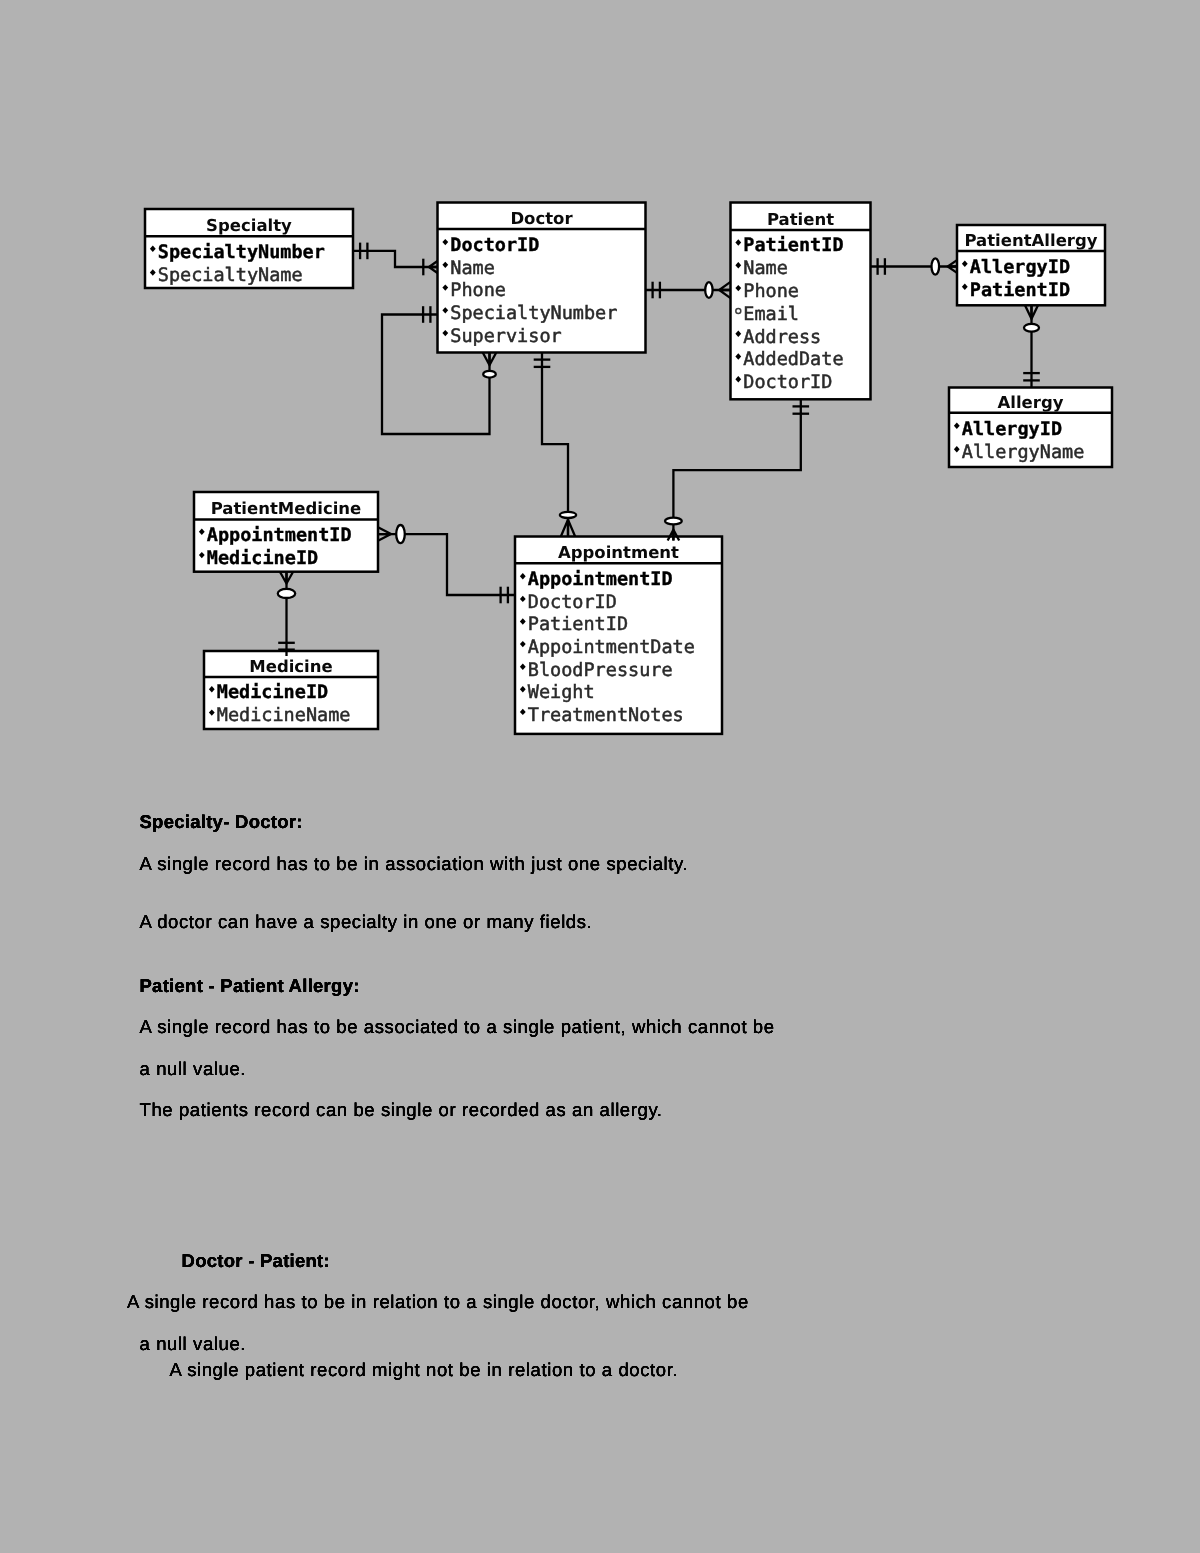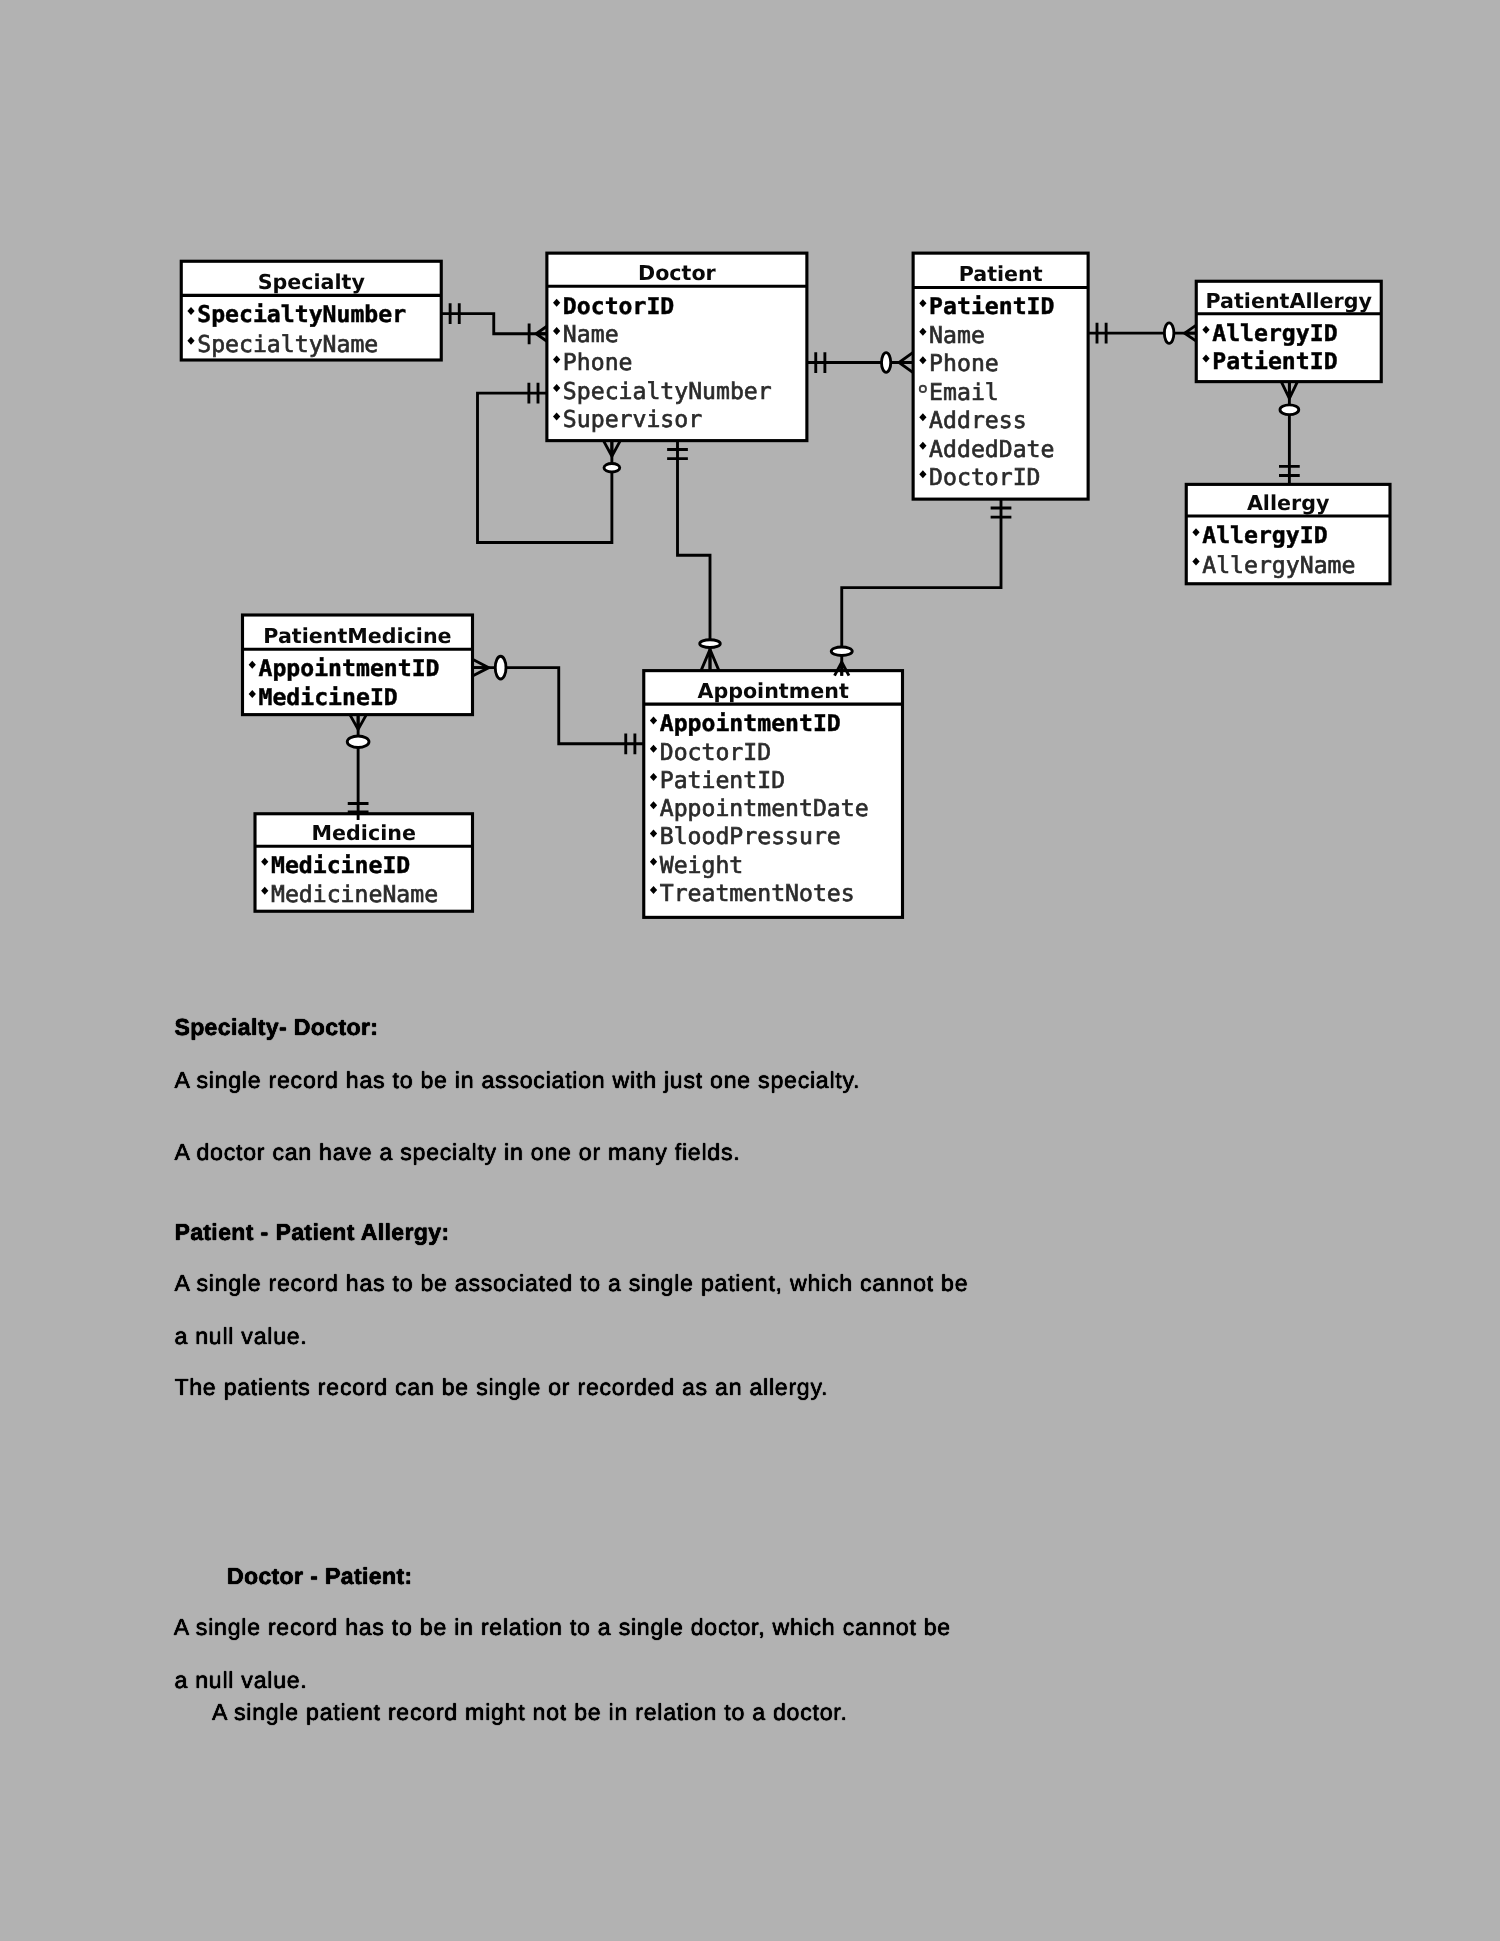--- a/index.html
+++ b/index.html
@@ -201,18 +201,18 @@
         <div class="nl" style="left: 139.5px; top: 897.6px; margin-top: 16px;">A doctor can have a specialty in one or many fields.</div>
       </div>
       <div class="nsec">
         <div class="nh" style="left: 139.5px; top: 978.2px;">Patient - Patient Allergy:</div>
         <div class="nl" style="left: 139.5px; top: 1019.4px;">A single record has to be associated to a single patient, which cannot be</div>
         <div class="nl" style="left: 139.5px; top: 1060.7px;">a null value.</div>
         <div class="nl" style="left: 139.5px; top: 1101.9px;">The patients record can be single or recorded as an allergy.</div>
       </div>
       <div class="nsec">
         <div class="nh" style="left: 139.5px; top: 1253.1px; margin-left: 42px;">Doctor - Patient:</div>
-        <div class="nl" style="left: 139px; top: 1294.3px;">A single record has to be in relation to a single doctor, which cannot be</div>
+        <div class="nl" style="left: 127px; top: 1294.3px;">A single record has to be in relation to a single doctor, which cannot be</div>
         <div class="nl" style="left: 139.5px; top: 1335.6px;">a null value.</div>
         <div class="nl" style="left: 139.5px; top: 1362px; margin-left: 30px;">A single patient record might not be in relation to a doctor.</div>
       </div>
     </div>
 </div>
 
 </body></html>

